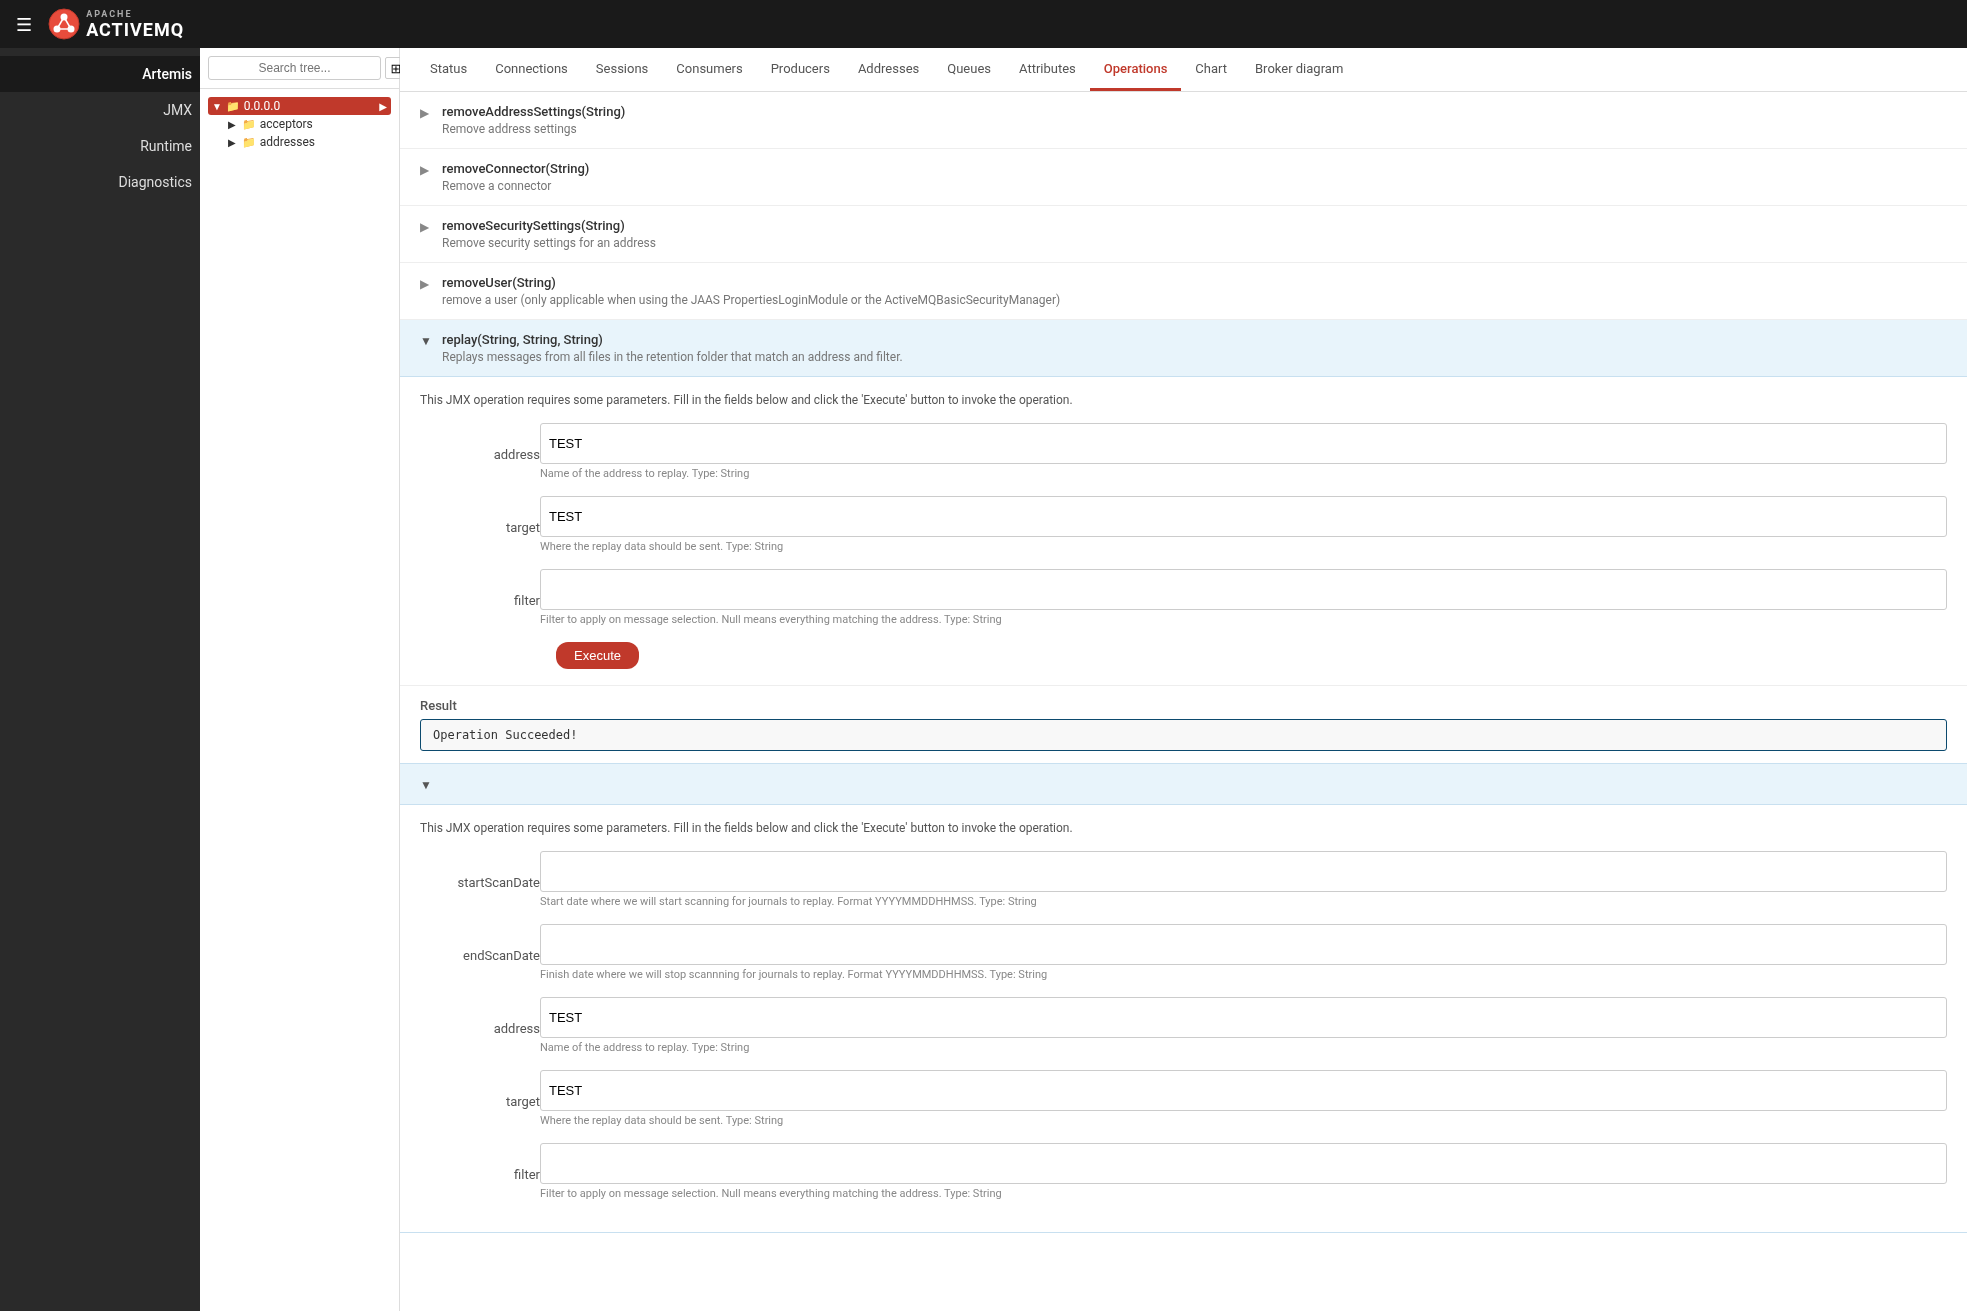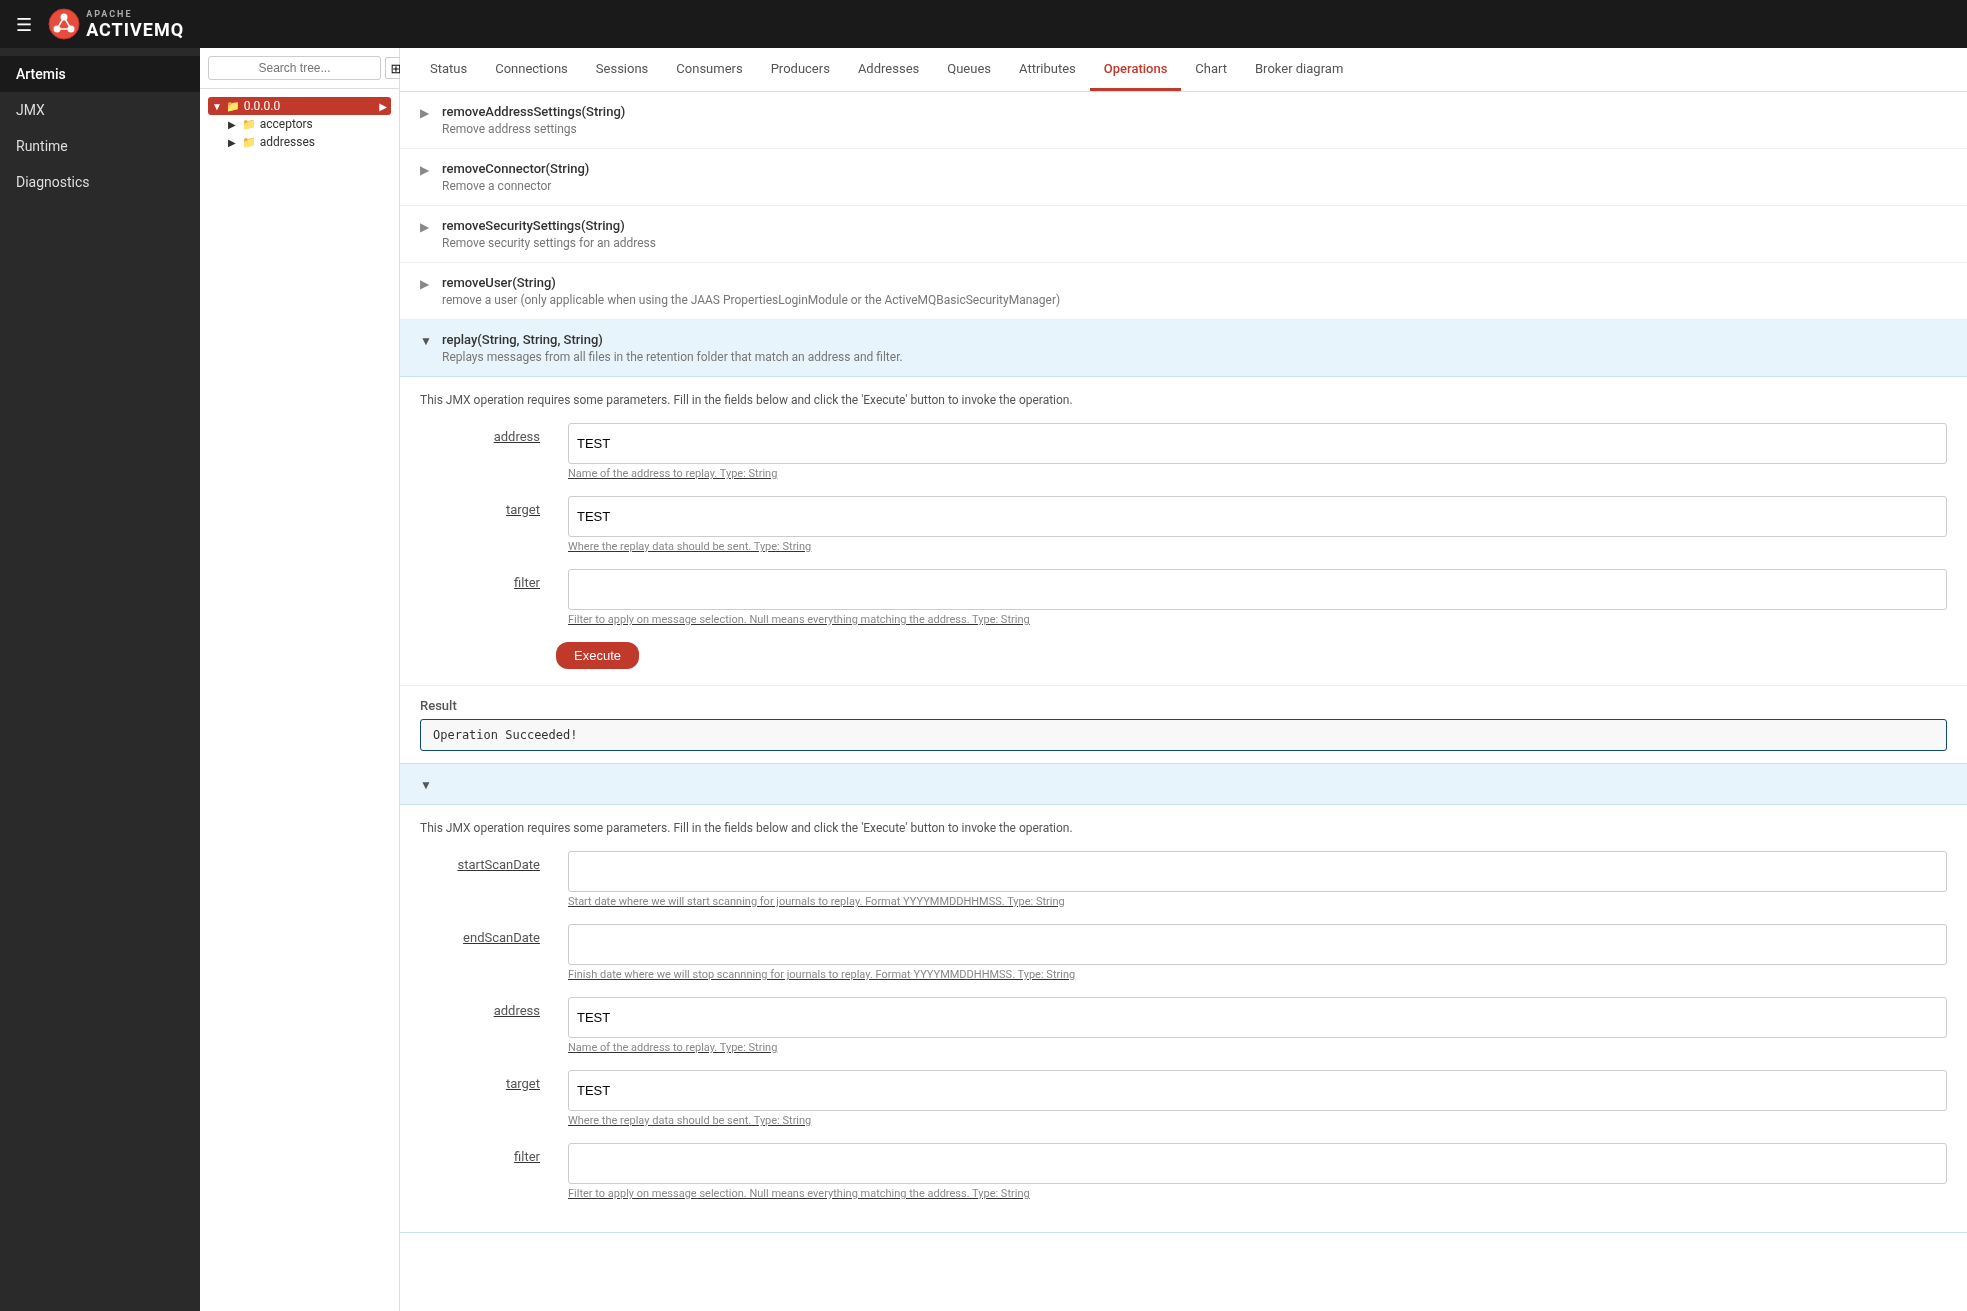--- a/index.html
+++ b/index.html
@@ -23,24 +23,25 @@
 
     
     .sidebar {
       background: #2a2a2a;
       width: 200px;
       flex-shrink: 0;
       padding-top: 8px;
       color: #ddd;
     }
     .sidebar-item {
-      padding: 10px 16px;
+      padding: 10px 8px;
       cursor: pointer;
       font-size: 14px;
       color: #ddd;
+      text-align: right;
     }
     .sidebar-item.active { background: #1a1a1a; color: #fff; font-weight: 500; }
 
     
     .tree-panel {
       width: 200px;
       flex-shrink: 0;
       background: #fff;
       border-right: 1px solid #ddd;
       display: flex;
@@ -175,24 +176,23 @@
       padding: 16px 20px;
     }
     .op-instruction {
       font-size: 12px;
       color: #555;
       margin-bottom: 16px;
     }
 
     .form-row {
       display: flex;
-      align-items: flex-start;
+      align-items: center;
       margin-bottom: 16px;
-      gap: 28px;
-      text-decoration: underline;
+      gap: 0;
     }
     .form-label {
       width: 120px;
       text-align: right;
       font-size: 13px;
       color: #555;
       padding-top: 6px;
       flex-shrink: 0;
     }
     .form-field { flex: 1; }

